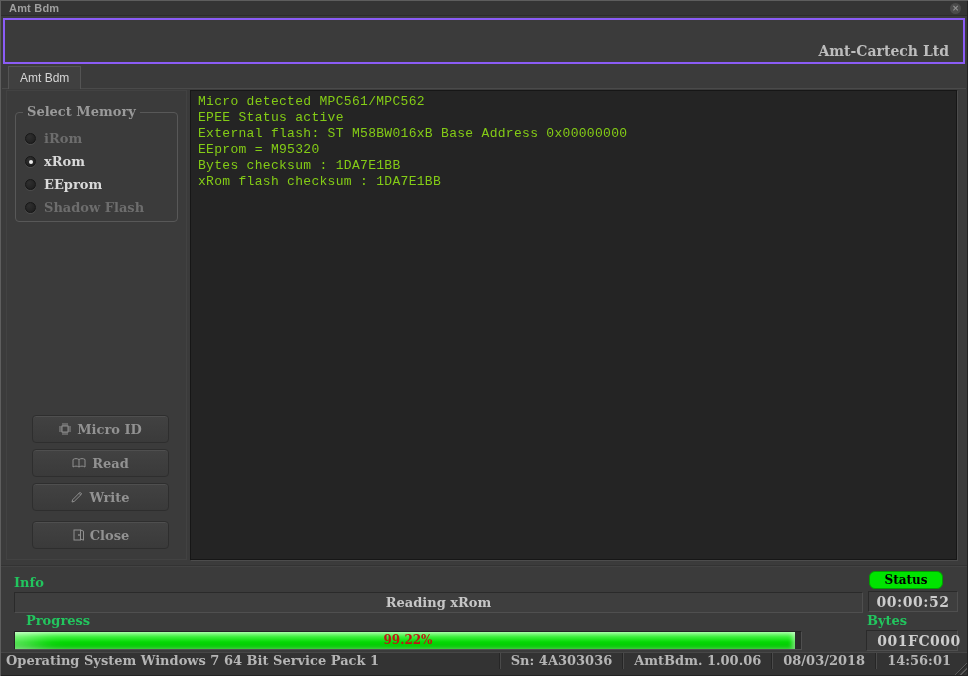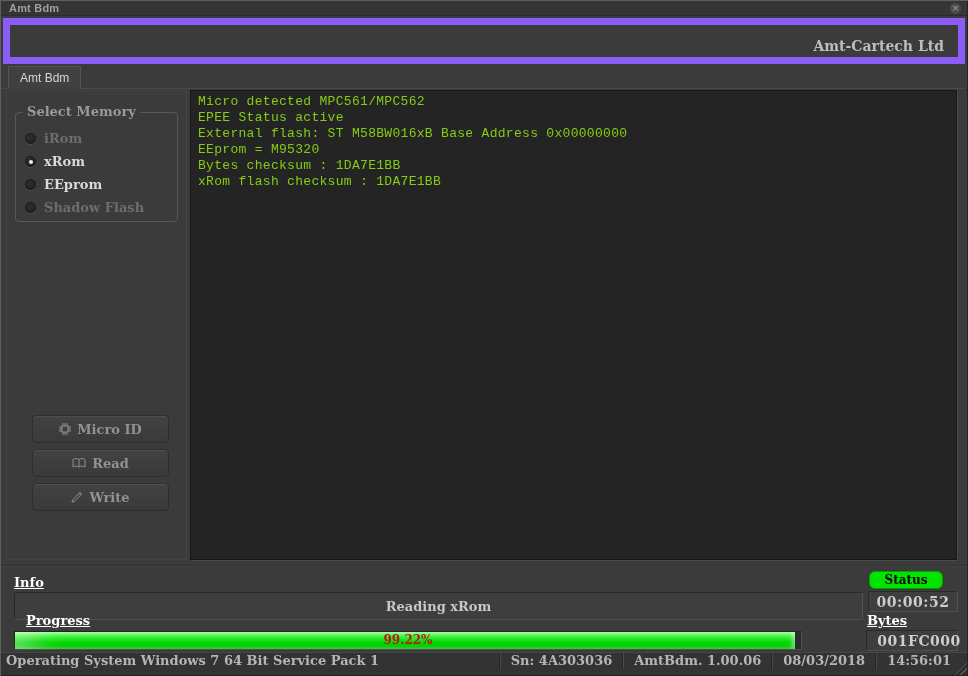--- a/index.html
+++ b/index.html
@@ -23,21 +23,21 @@
   }
   .close-btn {
     position:absolute; right:6px; top:2px; width:11px; height:11px; border-radius:50%;
     background:#4b4b4b; color:#909090; font:bold 8px/11px "Liberation Sans", sans-serif;
     text-align:center; cursor:default;
   }
 
   
   .header-panel {
     position:absolute; left:3px; top:18px; width:962px; height:46px;
-    border:7px solid #8b5cf6;
+    border:2px solid #8b5cf6;
   }
   .brand {
     position:absolute; right:14px; bottom:3px;
     font:bold 14px "DejaVu Serif", serif; color:#bdbdbd;
   }
 
   
   .tabline { position:absolute; left:2px; top:88px; width:964px; height:1px; background:#4a4a4a; }
   .tab {
     position:absolute; left:8px; top:66px; height:23px; padding:0 11px;
@@ -90,27 +90,27 @@
     padding:3px 7px; overflow:hidden;
   }
   .console .line {
     font:13px "Liberation Mono", monospace; color:#84cc16;
     line-height:16px; white-space:pre; letter-spacing:.3px;
   }
 
   
   .divider { position:absolute; left:1px; top:565px; width:966px; height:2px;
     background:linear-gradient(#2b2b2b,#4a4a4a); }
-  .lbl { position:absolute; font:bold 13px "DejaVu Serif", serif; color:#ffffff;text-decoration:underline; }
+  .lbl { position:absolute; font:bold 13px "DejaVu Serif", serif; color:#22c55e; }
   .sunken {
     position:absolute; background:#3e3e3e;
     border:1px solid; border-color:#2a2a2a #4f4f4f #4f4f4f #2a2a2a;
     display:flex; align-items:center; justify-content:center;
   }
-  .info-box { left:14px; top:592px; width:849px; height:28px; }
+  .info-box { left:14px; top:592px; width:849px; height:21px; }
   .info-box span { font:bold 13px "DejaVu Serif", serif; color:#c7c7c7; }
   .status-btn {
     position:absolute; left:869px; top:571px; width:74px; height:18px;
     background:#00e400; border:1px solid #00a000; border-radius:6px;
     font:bold 12px "DejaVu Serif", serif; color:#000;
     display:flex; align-items:center; justify-content:center; cursor:default;
   }
   .timer-box { left:868px; top:591px; width:90px; height:21px; }
   .timer-box span, .bytes-box span {
     font:bold 14px "DejaVu Serif", serif; color:#cdcdcd; letter-spacing:.5px;
@@ -205,20 +205,28 @@
     </div>
 
     <div class="btn" style="top:392px;">
       <svg width="12" height="12" viewBox="0 0 12 12">
         <path d="M1 11l2.2-.6L10.7 3 9 1.3 1.6 8.8z" fill="none" stroke="#8f8f8f"></path>
         <path d="M8 2.3l1.7 1.7" stroke="#8f8f8f"></path>
       </svg>
       <span>Write</span>
     </div>
 
+    <div class="btn" style="top:430px;">
+      <svg width="12" height="12" viewBox="0 0 12 12">
+        <rect x="2" y="1" width="6.5" height="10" fill="none" stroke="#8f8f8f"></rect>
+        <path d="M8.5 1l3 1.2v9l-3-1.2" fill="none" stroke="#8f8f8f"></path>
+        <circle cx="7" cy="6" r="0.9" fill="#8f8f8f"></circle>
+      </svg>
+      <span>Close</span>
+    </div>
   </div>
 
   <div class="console">
     <div class="line">Micro detected MPC561/MPC562</div>
     <div class="line">EPEE Status active</div>
     <div class="line">External flash: ST M58BW016xB Base Address 0x00000000</div>
     <div class="line">EEprom = M95320</div>
     <div class="line">Bytes checksum : 1DA7E1BB</div>
     <div class="line">xRom flash checksum : 1DA7E1BB</div>
   </div>

